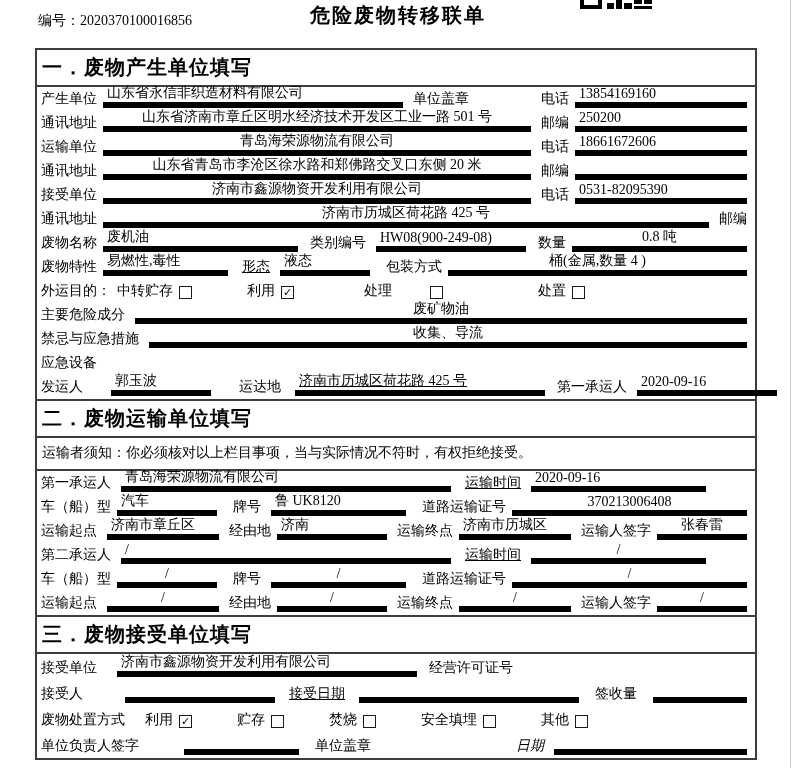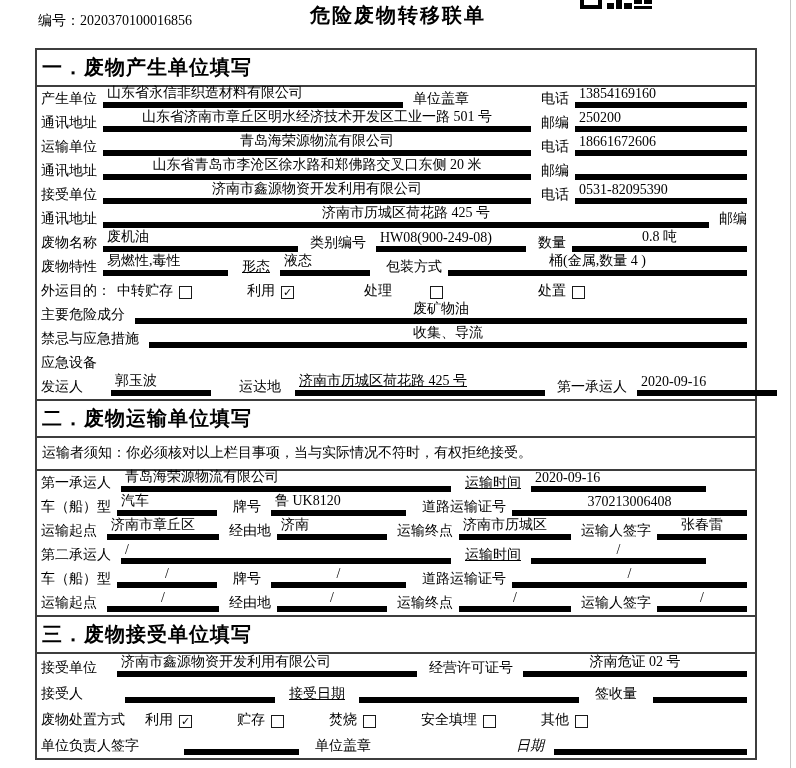--- a/index.html
+++ b/index.html
@@ -220,21 +220,20 @@
       </div>
     </div>
 
     <div class="sec">
       <div class="sec-title">三．废物接受单位填写</div>
 
       <div class="row tall">
         <span class="lbl">接受单位</span>
         <span class="u ml20" style="width:300px">济南市鑫源物资开发利用有限公司</span>
         <span class="lbl ml12">经营许可证号</span>
-        <span class="u grow ml10">济南危证 02 号</span>
       </div>
 
       <div class="row tall">
         <span class="lbl">接受人</span>
         <span class="u ml42" style="width:150px"></span>
         <span class="lbl ml14">接受日期</span>
         <span class="u ml14" style="width:220px"></span>
         <span class="lbl ml16">签收量</span>
         <span class="u grow ml16"></span>
       </div>

